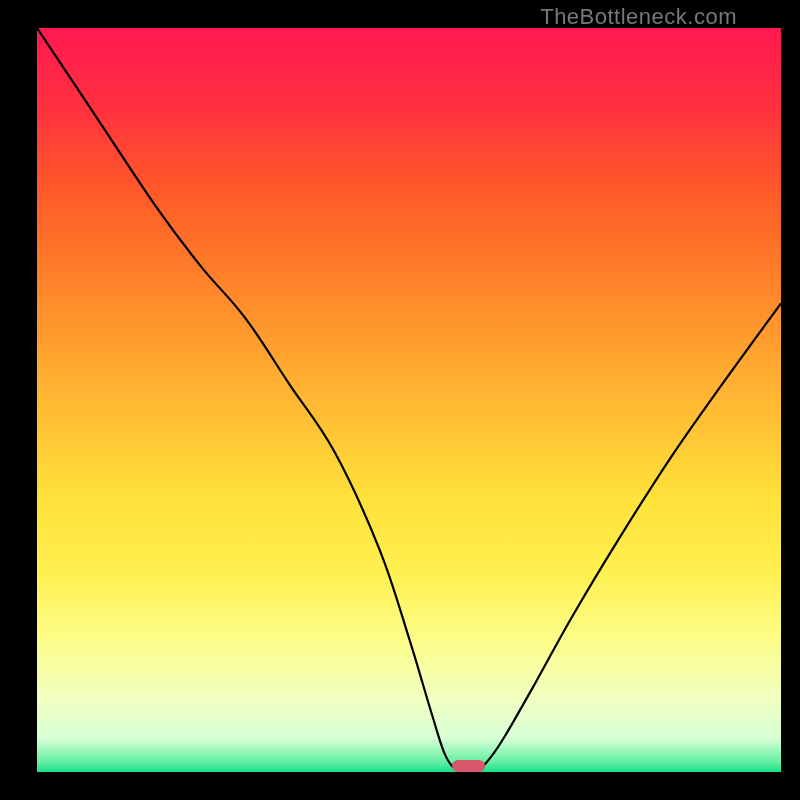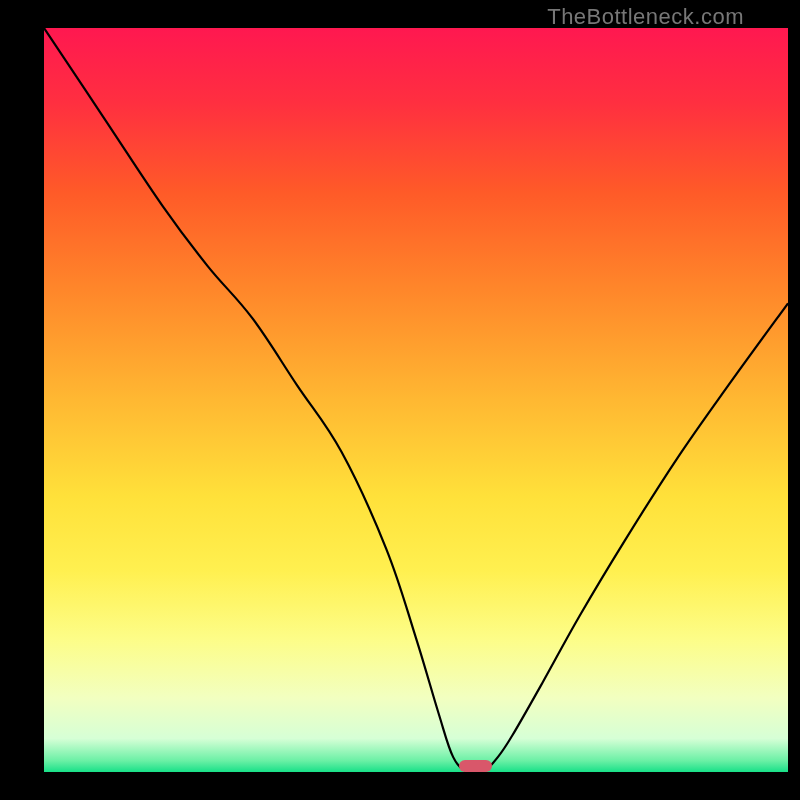--- a/index.html
+++ b/index.html
@@ -6,21 +6,21 @@
     margin: 0;
     padding: 0;
     width: 800px;
     height: 800px;
     background: #000;
     overflow: hidden;
     font-family: Arial, Helvetica, sans-serif;
   }
   .frame {
     position: absolute;
-    top: 0; left: 16px;
+    top: 0; left: 9px;
     width: 740px; height: 800px;
     background: #000;
   }
   .plot {
     position: absolute;
     top: 28px;
     left: 28px;
     width: 744px;
     height: 744px;
     overflow: hidden;

